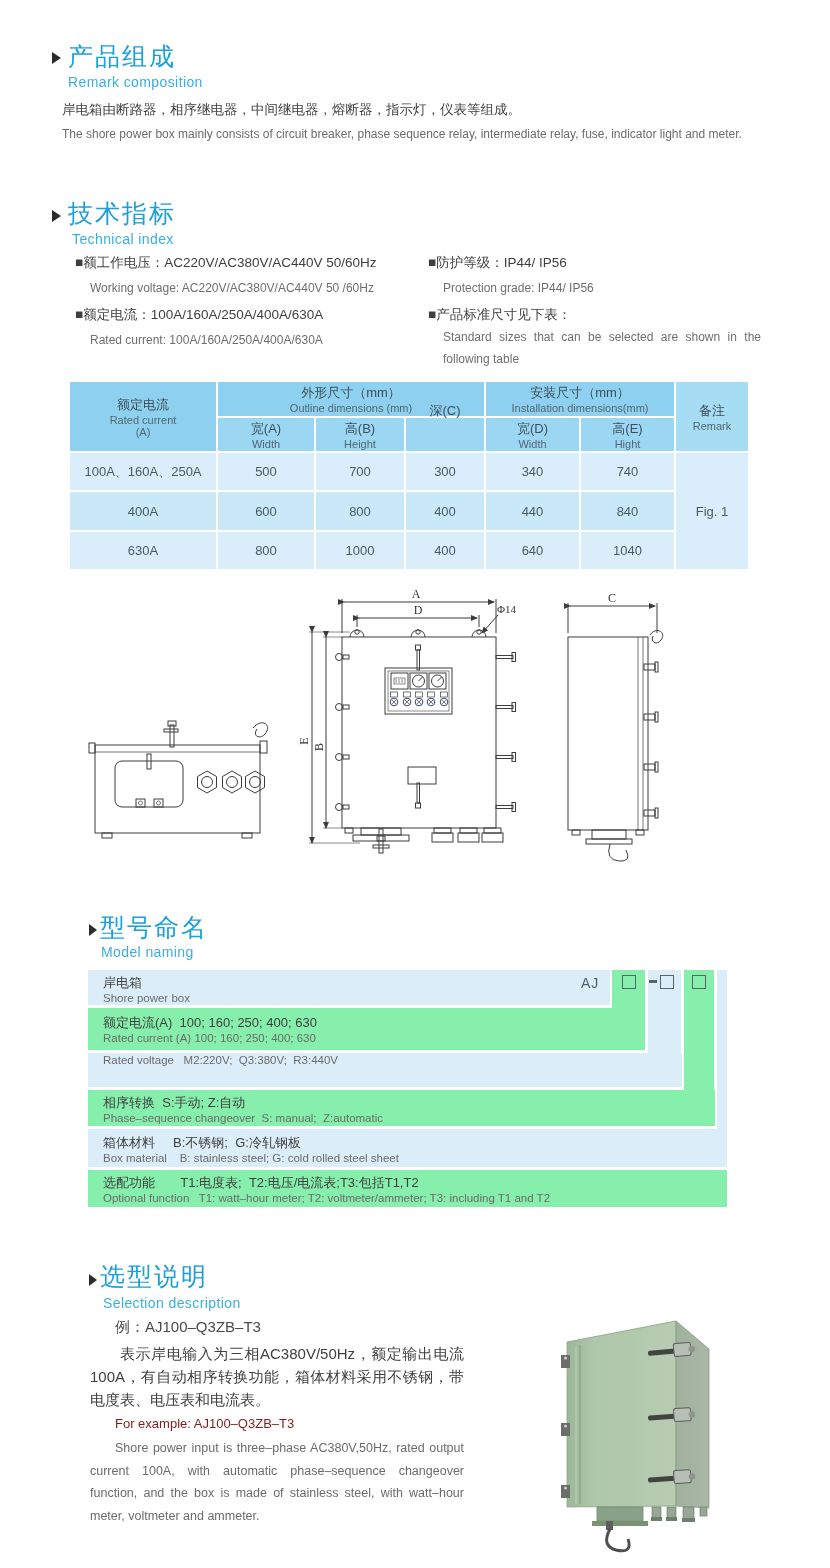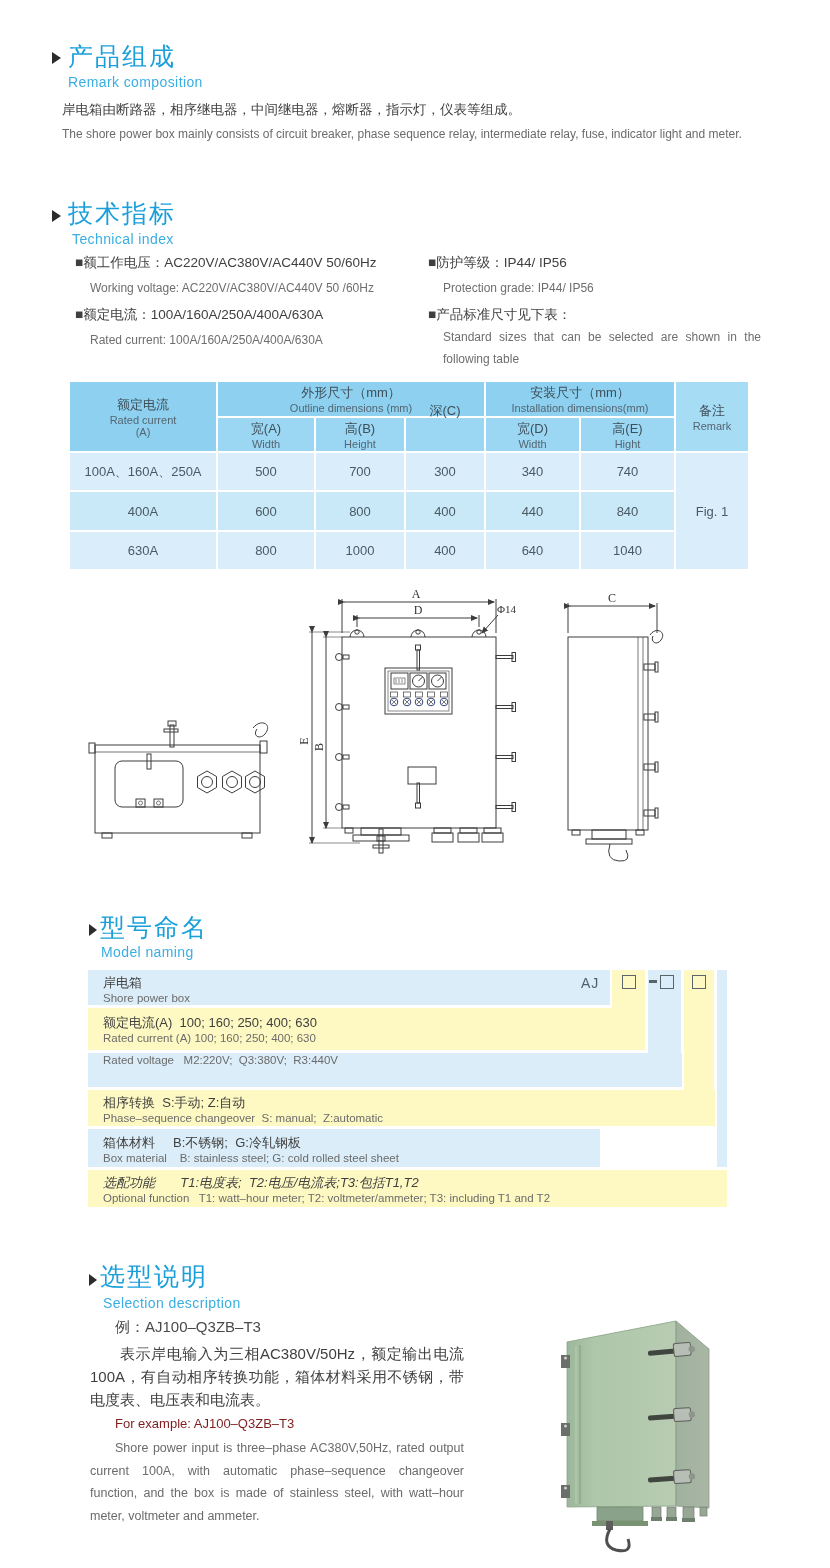--- a/index.html
+++ b/index.html
@@ -21,21 +21,21 @@
   .th2{background:#9bd6f2;}
   .thr{background:#a6dcf4;}
   .rowA{background:#d9eefa;}
   .rowB{background:#c9e8f8;}
   .t-zh{font-size:13px;color:#3e4f5a;}
   .t-en{font-size:11px;color:#546672;}
   .t-val{font-size:13px;color:#4a5a64;}
   
   .m-band{position:absolute;overflow:hidden;}
   .m-blue{background:#dbedf8;}
-  .m-gray{background:#fef9c3;}
+  .m-gray{background:#86efac;}
   .m-zh{font-size:13px;color:#3f3f3f;line-height:17px;padding:4px 0 0 15px;white-space:pre;}
   .m-en{font-size:11.5px;color:#6b6b6b;line-height:15px;padding-left:15px;white-space:pre;}
   .code-box{position:absolute;width:12px;height:12px;border:1.5px solid #5a646b;background:transparent;}
   .code-dash{position:absolute;width:8px;height:2.5px;background:#5a646b;}
   .code-prefix{position:absolute;font-size:14px;color:#50616c;letter-spacing:1px;}
   .sel-zh{font-size:15px;color:#3f3f3f;line-height:23px;text-align:justify;}
   .sel-en{font-size:12.5px;color:#6b6b6b;line-height:22.5px;text-align:justify;}
   .ex{font-size:15px;color:#4a4a4a;}
   .ex-en{font-size:13px;color:#7f1d1d;}
   svg text{font-family:"Liberation Serif","DejaVu Serif",serif;fill:#333;}
@@ -362,26 +362,26 @@
       <div class="m-zh" style="padding-top:6px;">额定电流(A)  100; 160; 250; 400; 630</div>
       <div class="m-en">Rated current (A) 100; 160; 250; 400; 630</div>
     </div>
     <div class="m-band m-blue" style="left:88px;top:1053px;width:594px;height:34px;">
       <div class="m-en">Rated voltage   M2:220V;  Q3:380V;  R3:440V</div>
     </div>
     <div class="m-band m-gray" style="left:88px;top:1090px;width:627px;height:36px;">
       <div class="m-zh">相序转换  S:手动; Z:自动</div>
       <div class="m-en">Phase–sequence changeover  S: manual;  Z:automatic</div>
     </div>
-    <div class="m-band m-blue" style="left:88px;top:1129px;width:512px;height:38px;">
+    <div class="m-band m-blue" style="left:88px;top:1129px;width:639px;height:38px;">
       <div class="m-zh" style="padding-top:5px;">箱体材料     B:不锈钢;  G:冷轧钢板</div>
       <div class="m-en">Box material    B: stainless steel; G: cold rolled steel sheet</div>
     </div>
     <div class="m-band m-gray" style="left:88px;top:1170px;width:639px;height:37px;">
-      <div class="m-zh" style="font-style:italic;">选配功能       T1:电度表;  T2:电压/电流表;T3:包括T1,T2</div>
+      <div class="m-zh" style="">选配功能       T1:电度表;  T2:电压/电流表;T3:包括T1,T2</div>
       <div class="m-en">Optional function   T1: watt–hour meter; T2: voltmeter/ammeter; T3: including T1 and T2</div>
     </div>
 
     <div class="code-prefix" style="left:581px;top:975px;">AJ</div>
     <div class="code-box" style="left:622px;top:975px;"></div>
     <div class="code-dash" style="left:649px;top:980px;"></div>
     <div class="code-box" style="left:660px;top:975px;"></div>
     <div class="code-box" style="left:692px;top:975px;"></div>
   </div>
 

